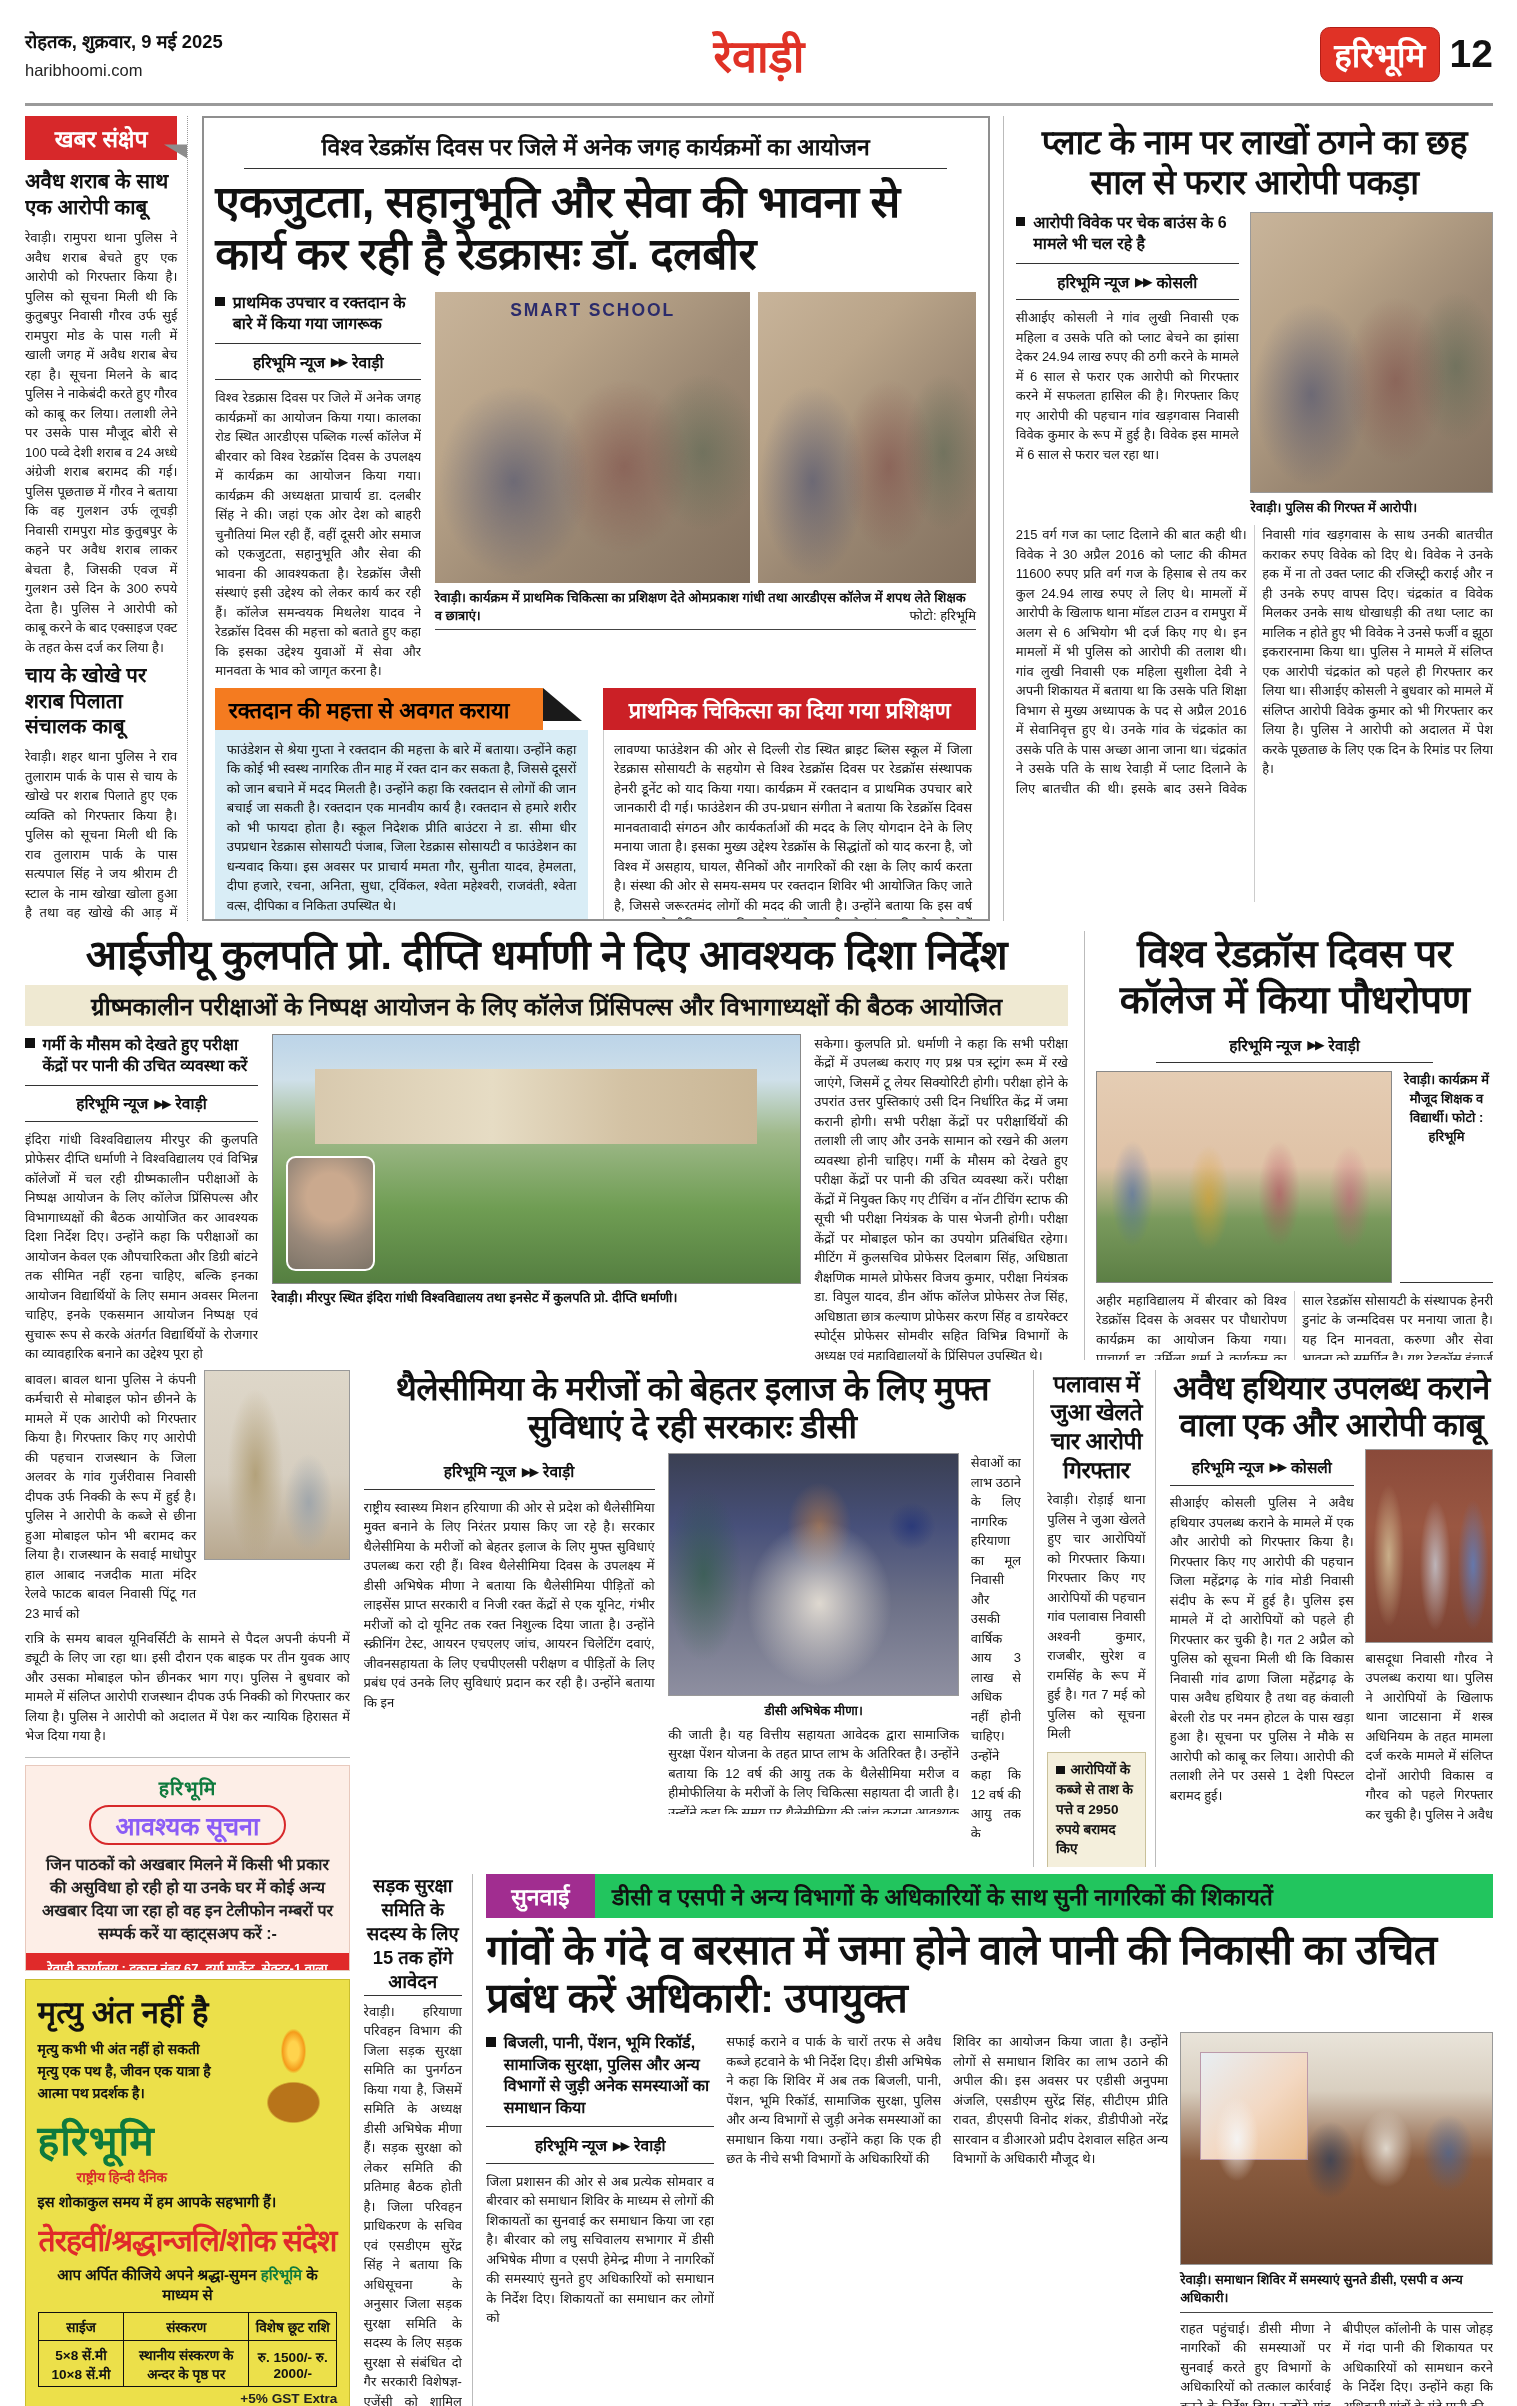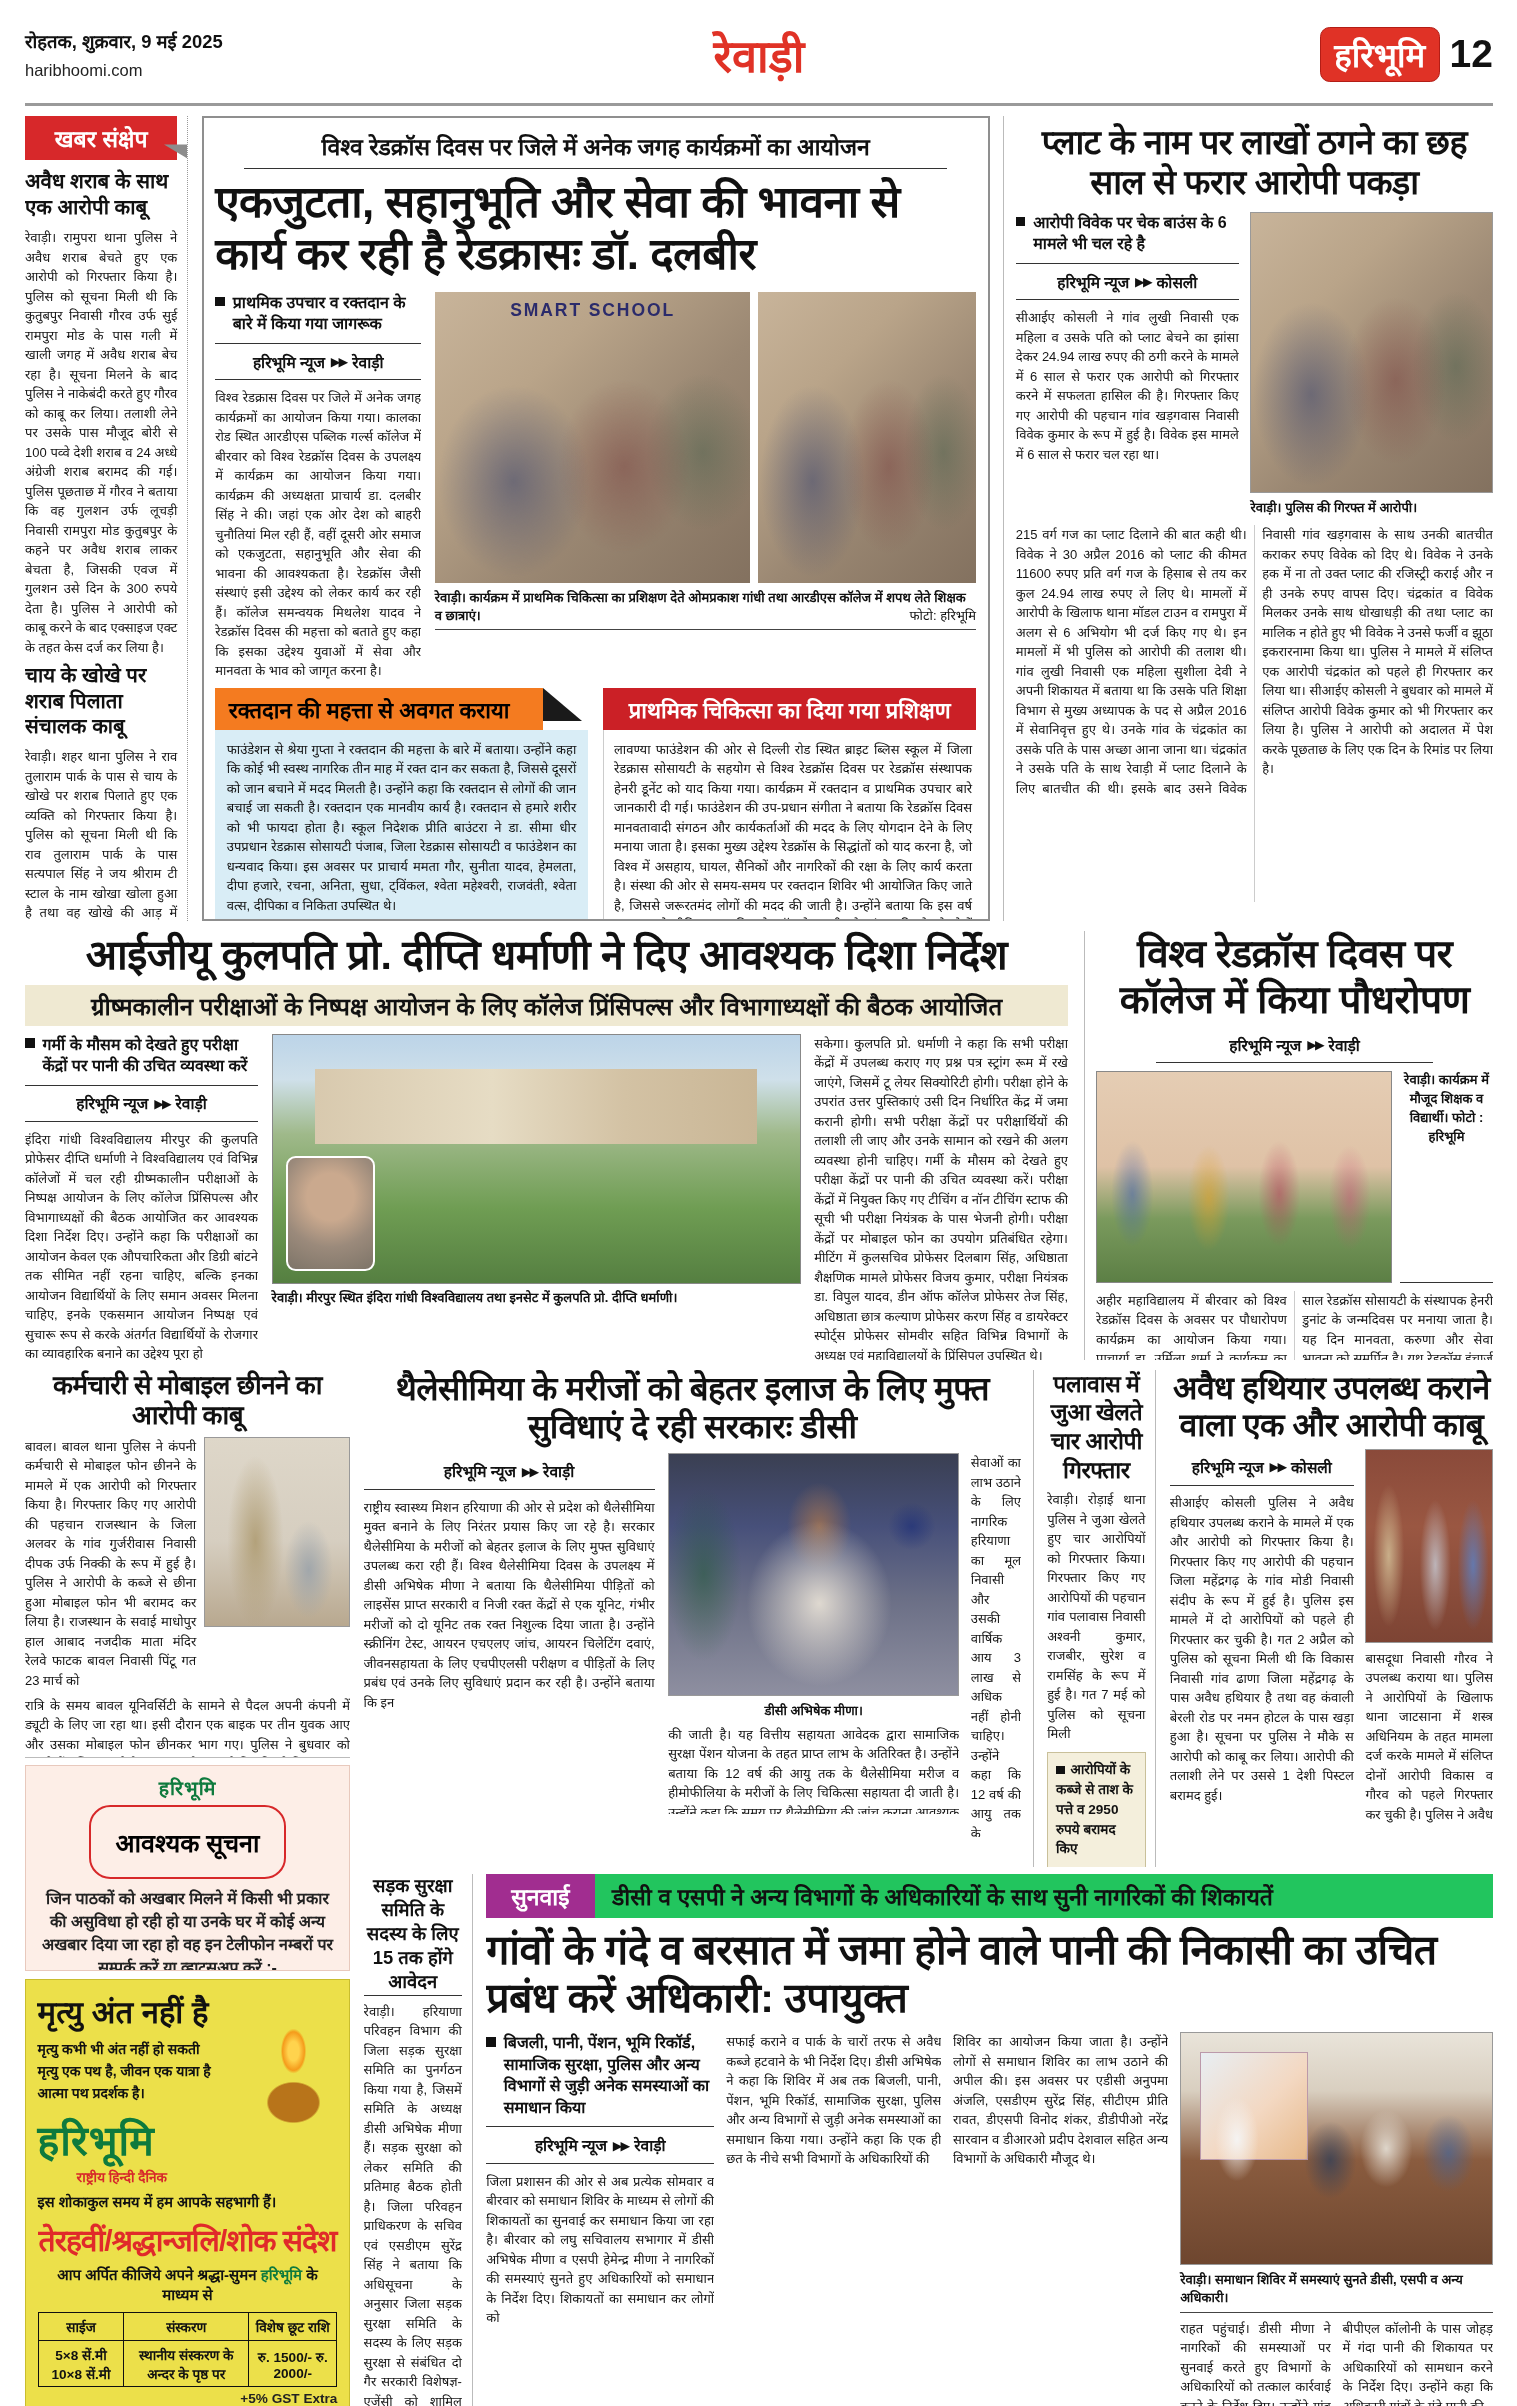--- a/index.html
+++ b/index.html
@@ -87,21 +87,21 @@
   .mob-head { font-size:26px; text-align:center; margin-bottom:5.8px; }
   .mob-row { display:grid; grid-template-columns:1fr 146px; gap:7.8px; }
   .mob-photo { height:190px; border:1px solid #999;
      background:linear-gradient(180deg,#ded7c9 0%,#d6cec0 55%,#b8a88f 100%); position:relative; }
   .mob-photo::after { content:""; position:absolute; inset:0;
      background:radial-gradient(ellipse 30% 70% at 35% 55%, rgba(170,150,105,.8), transparent 65%),
                 radial-gradient(ellipse 26% 40% at 72% 70%, rgba(150,160,170,.8), transparent 65%); }
 
   .notice { background:#fdeee7; border:1px solid #e8c9bd; padding:7.8px 9.7px 0 9.7px; text-align:center; }
   .notice-brand { color:#0e7a3d; font-weight:bold; font-size:19.4px; letter-spacing:1px; }
-  .notice-pill { display:inline-block; border:2.9px solid #d7282a; border-radius:21.3px; color:#000000; font-weight:bold; font-size:25px; padding:18px 25px; margin:3.9px 0 7.8px 0;text-align:right; }
+  .notice-pill { display:inline-block; border:2.9px solid #d7282a; border-radius:21.3px; color:#8b5cf6; font-weight:bold; font-size:25px; padding:1px 25px; margin:3.9px 0 7.8px 0;text-align:right; }
   .notice-body { font-weight:bold; font-size:16px; line-height:1.45; color:#222; }
   .notice-strip { background:#e02a2a; color:#fff; font-weight:bold; font-size:13px; line-height:1.5; padding:5.8px 7.8px; margin:7.8px -9.7px 0 -9.7px; text-align:center; }
 
   .obit { background:#ece04a; border:1px solid #c9bd2e; padding:9.7px 11.6px 7.8px 11.6px; flex:1; text-align:center; position:relative; overflow:hidden; }
   .obit-t1 { font-weight:bold; font-size:31px; text-align:left; }
   .obit-lines { text-align:left; font-weight:bold; font-size:14px; line-height:1.6; margin-top:5.8px; }
   .obit-brand { color:#0e7a3d; font-weight:bold; font-size:41px; text-align:left; margin-top:5.8px; letter-spacing:1px; }
   .obit-tag { color:#d7282a; font-weight:bold; font-size:13.6px; text-align:left; margin-left:39px; }
   .obit-symp { font-weight:bold; font-size:14.6px; text-align:left; margin-top:5.8px; }
   .obit-big { color:#e02a2a; font-weight:bold; font-size:30px; margin-top:7.8px; letter-spacing:-1px; }
@@ -293,21 +293,20 @@
         <div class="plant-capside">रेवाड़ी। कार्यक्रम में मौजूद शिक्षक व विद्यार्थी। फोटो : हरिभूमि</div>
       </div>
       <div class="body-txt col2 clip" style="margin-top:7.8px;height:136px;">अहीर महाविद्यालय में बीरवार को विश्व रेडक्रॉस दिवस के अवसर पर पौधारोपण कार्यक्रम का आयोजन किया गया। प्राचार्या डा. उर्मिला शर्मा ने कार्यक्रम का शुभारंभ करते हुए विद्यार्थियों को बताया कि विश्व रेडक्रॉस दिवस पूरी दुनिया में हर साल रेडक्रॉस सोसायटी के संस्थापक हेनरी डुनांट के जन्मदिवस पर मनाया जाता है। यह दिन मानवता, करुणा और सेवा भावना को समर्पित है। यूथ रेडक्रॉस इंचार्ज प्रो. रेनू यादव ने ग्लोबल वार्मिंग व बढ़ते हुए पर्यावरण प्रदूषण के प्रति विद्यार्थियों को जागरूक करते हुए अधिक से अधिक पौधारोपण करने की अपील की। उन्होंने आज के चुनौतिपूर्ण समय में आपसी सहयोग व सहानुभूति के द्वारा मानवता को जीवित रखने का संदेश दिया। इस अवसर पर डा. संगीता राव, प्रो. मीनाक्षी गोयल, डा. मीनाक्षी यादव, प्रो. अल्पना यादव, अजय कुमार, विकास यादव व कुलदीप यादव सहित सभी स्टॉफ सदस्य मौजूद थे।</div>
     </div>
   </div>
 
   <div class="bottom">
 
     <div class="bot-left">
       <div class="clip" style="height:388px;border-bottom:1px solid #bbb;padding-bottom:5.8px;">
-        <div class="headline mob-head">कर्मचारी से मोबाइल छीनने का आरोपी काबू</div>
         <div class="mob-row">
           <div class="body-txt">बावल। बावल थाना पुलिस ने कंपनी कर्मचारी से मोबाइल फोन छीनने के मामले में एक आरोपी को गिरफ्तार किया है। गिरफ्तार किए गए आरोपी की पहचान राजस्थान के जिला अलवर के गांव गुर्जरीवास निवासी दीपक उर्फ निक्की के रूप में हुई है। पुलिस ने आरोपी के कब्जे से छीना हुआ मोबाइल फोन भी बरामद कर लिया है। राजस्थान के सवाई माधोपुर हाल आबाद नजदीक माता मंदिर रेलवे फाटक बावल निवासी पिंटू गत 23 मार्च को</div>
           <div class="mob-photo"></div>
         </div>
         <div class="body-txt" style="margin-top:5.8px;">रात्रि के समय बावल यूनिवर्सिटी के सामने से पैदल अपनी कंपनी में ड्यूटी के लिए जा रहा था। इसी दौरान एक बाइक पर तीन युवक आए और उसका मोबाइल फोन छीनकर भाग गए। पुलिस ने बुधवार को मामले में संलिप्त आरोपी राजस्थान दीपक उर्फ निक्की को गिरफ्तार कर लिया है। पुलिस ने आरोपी को अदालत में पेश कर न्यायिक हिरासत में भेज दिया गया है।</div>
       </div>
 
       <div class="notice clip" style="height:206px;">
         <div class="notice-brand">हरिभूमि</div>
         <div class="notice-pill">आवश्यक सूचना</div>

